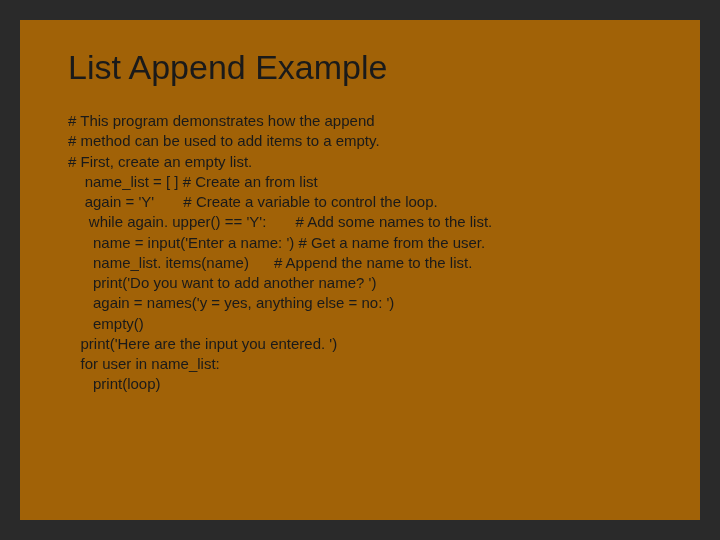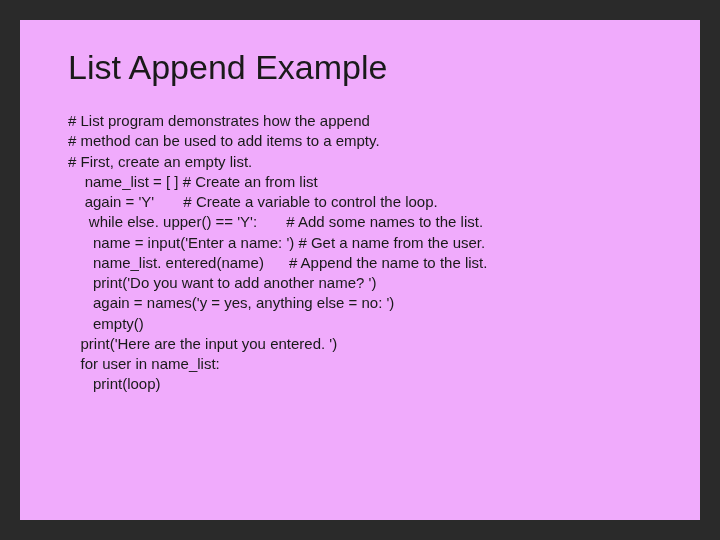--- a/index.html
+++ b/index.html
@@ -12,21 +12,21 @@
       height: 540px;
       background: #2a2a2a;
       display: flex;
       align-items: center;
       justify-content: center;
       font-family: Arial, Helvetica, sans-serif;
     }
     .slide {
       width: 680px;
       height: 500px;
-      background: #f0abfc;
+      background: #a16207;
       padding: 28px 48px;
     }
     .title {
       font-size: 34px;
       font-weight: normal;
       color: #1a1a1a;
       margin-bottom: 24px;
       letter-spacing: 0px;
     }
     .code-block {
@@ -35,27 +35,27 @@
       color: #1a1a1a;
       white-space: pre;
       font-family: Arial, Helvetica, sans-serif;
     }
   </style>
 </head>
 <body>
 
 <div class="slide">
   <h1 class="title">List Append Example</h1>
-  <div class="code-block"><span># List program demonstrates how the append</span>
+  <div class="code-block"><span># This program demonstrates how the append</span>
 <span># method can be used to add items to a empty.</span>
 <span># First, create an empty list.</span>
 <span>    name_list = [ ] # Create an from list</span>
 <span>    again = 'Y'       # Create a variable to control the loop.</span>
-<span>     while else. upper() == 'Y':       # Add some names to the list.</span>
+<span>     while again. upper() == 'Y':       # Add some names to the list.</span>
 <span>      name = input('Enter a name: ') # Get a name from the user.</span>
-<span>      name_list. entered(name)      # Append the name to the list.</span>
+<span>      name_list. items(name)      # Append the name to the list.</span>
 <span>      print('Do you want to add another name? ')</span>
 <span>      again = names('y = yes, anything else = no: ')</span>
 <span>      empty()</span>
 <span>   print('Here are the input you entered. ')</span>
 <span>   for user in name_list:</span>
 <span>      print(loop)</span></div>
 </div>
 
 </body></html>

